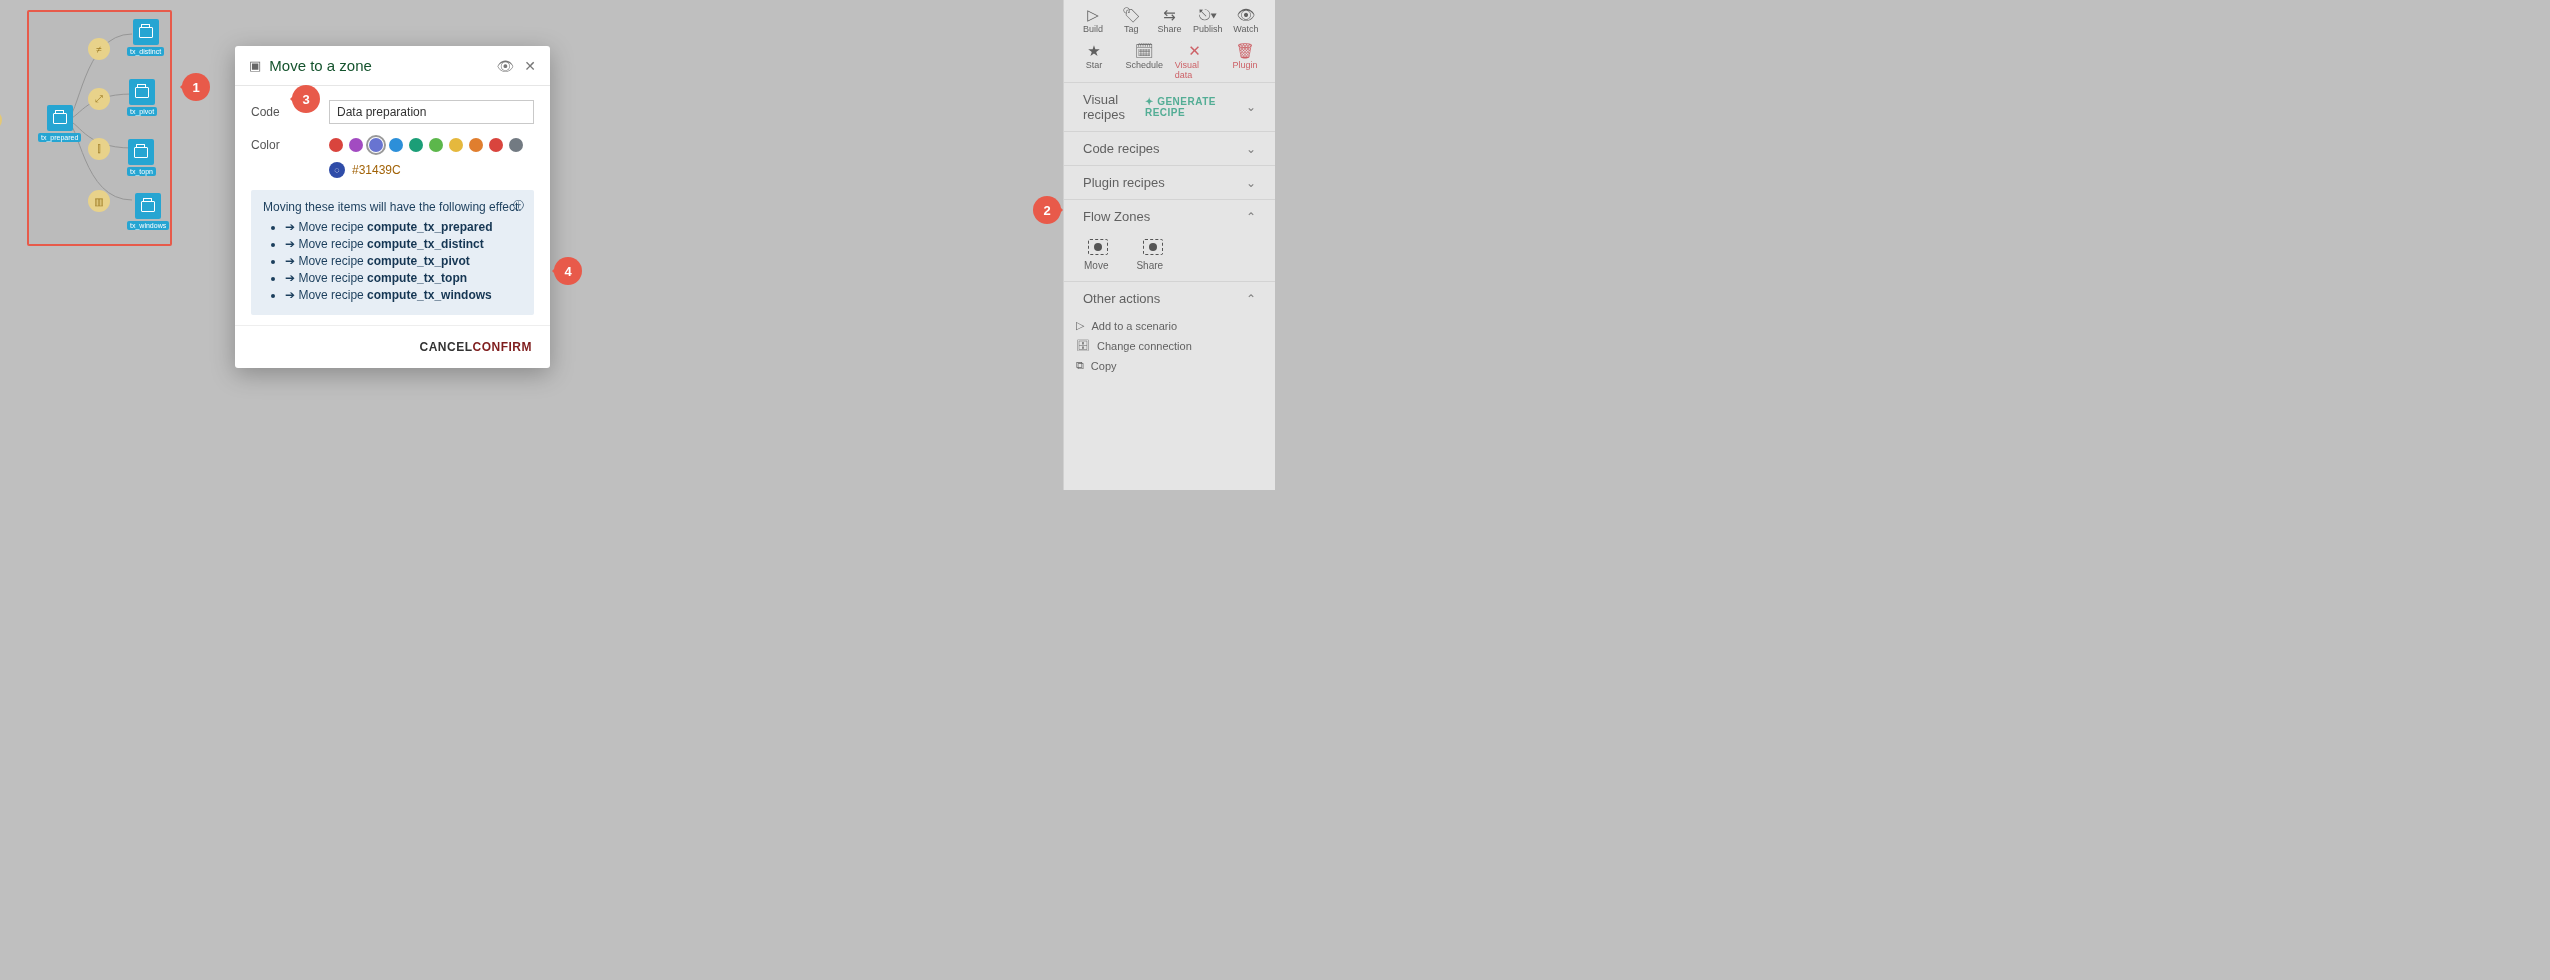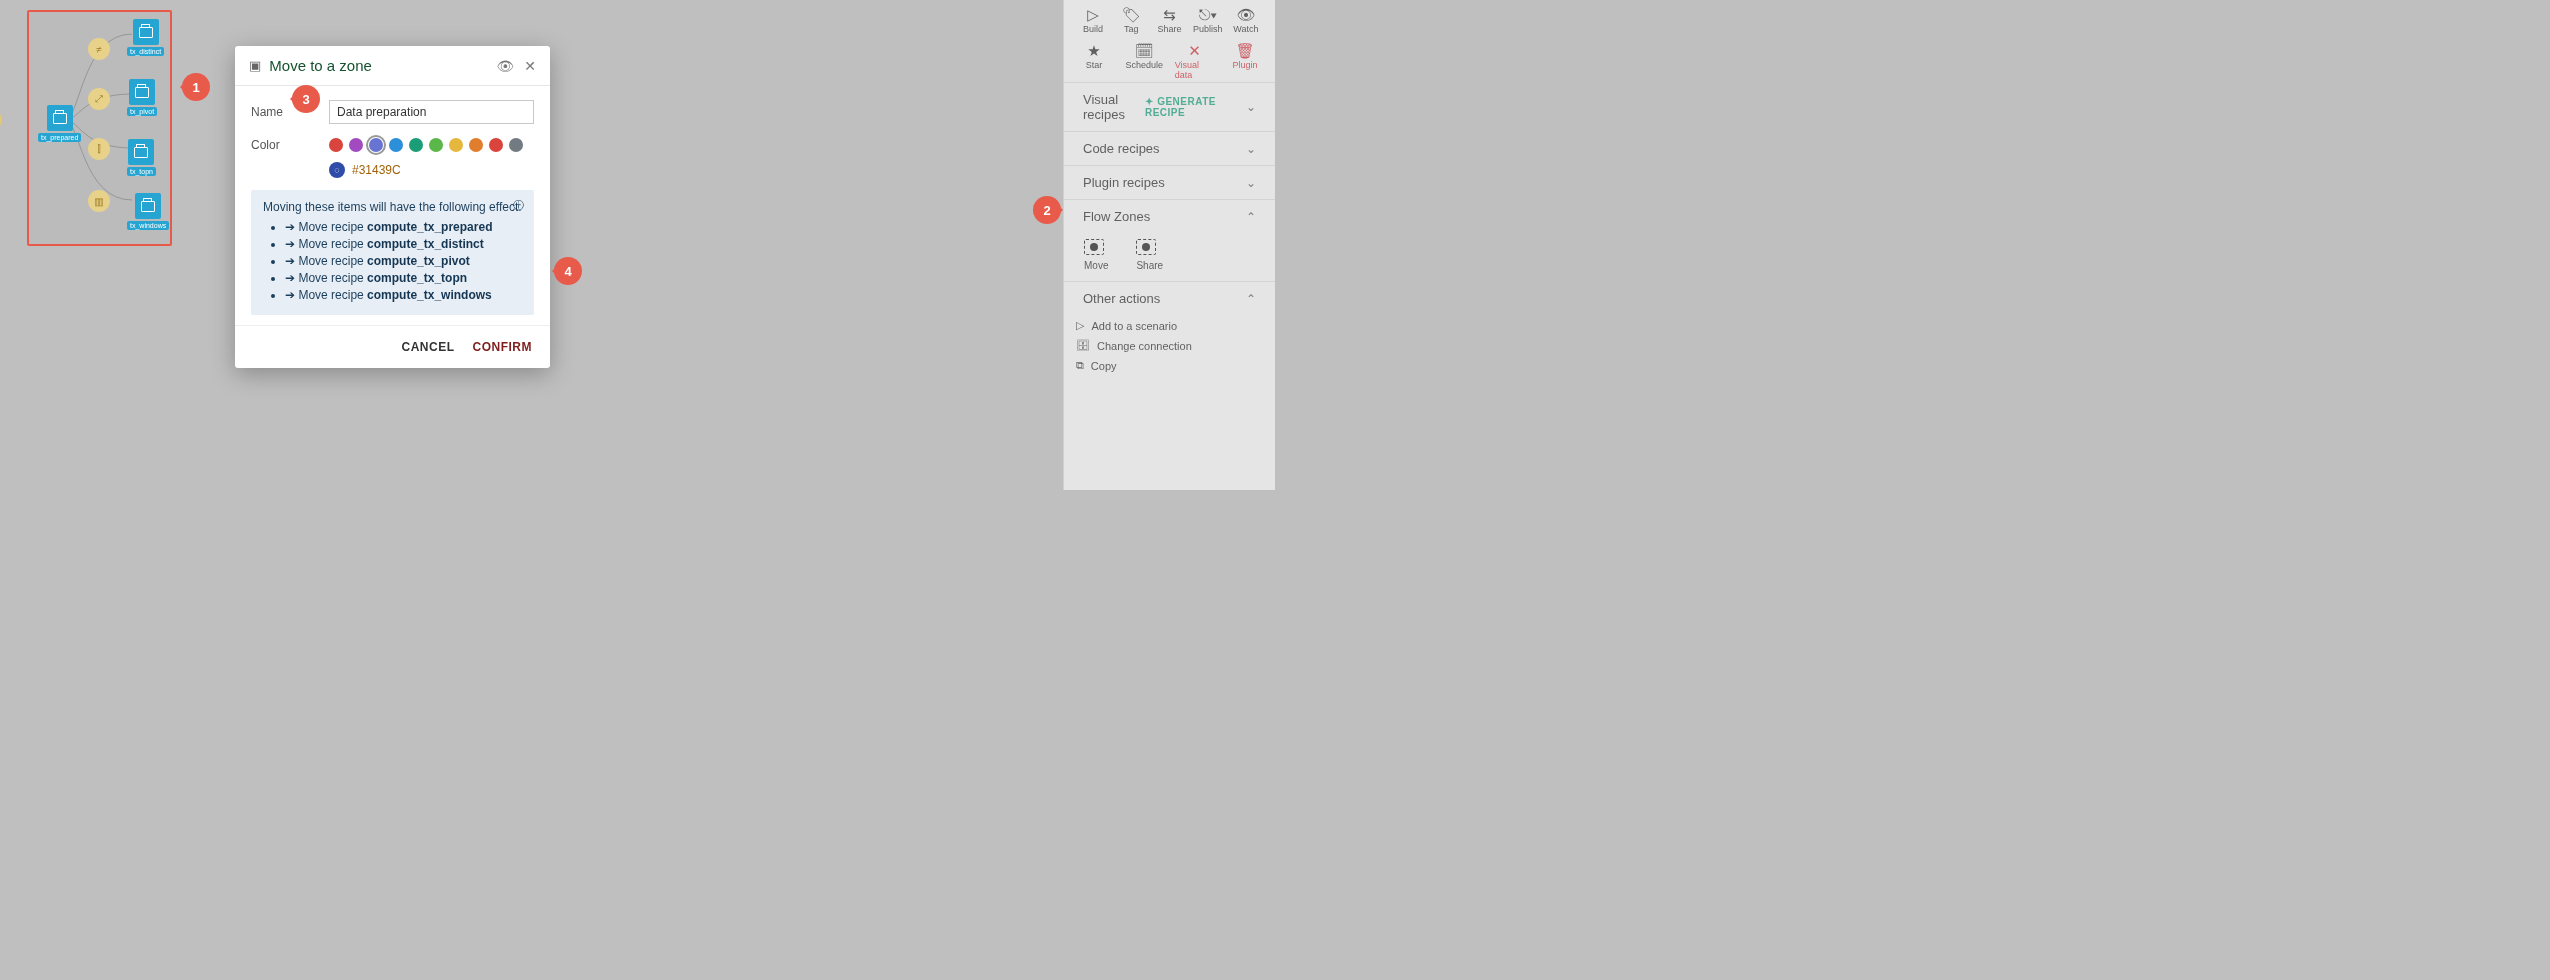--- a/index.html
+++ b/index.html
@@ -79,21 +79,21 @@
     color:#333;
   }
   .section-row .chev { font-size:12px; color:#666; }
   .section-row .gen {
     color:#1fa984; font-size:10px; font-weight:700; letter-spacing:0.5px;
   }
   .fz-actions {
     display:flex; gap:28px; padding:6px 20px 10px 20px;
   }
   .fz-act {
-    display:flex; flex-direction:column; align-items:flex-start; font-size:10px; color:#333; cursor:pointer;
+    display:flex; flex-direction:column; align-items:flex-end; font-size:10px; color:#333; cursor:pointer;
     gap:5px;
   }
   .fz-act .box {
     width:20px; height:16px; border:1.5px dashed #222; border-radius:2px; display:flex; align-items:center; justify-content:center;
   }
   .fz-act .dot { width:8px; height:8px; border-radius:50%; background:#222; }
   .other-list { padding:4px 12px 10px 12px; display:flex; flex-direction:column; gap:7px; font-size:11px; }
   .other-list .li { display:flex; align-items:center; gap:7px; cursor:pointer; color:#333; }
 
   
@@ -122,21 +122,21 @@
     width:16px; height:16px; border-radius:50%; background:#2f4ca8; display:flex; align-items:center; justify-content:center; color:#fff; font-size:9px;
   }
   .effect-panel {
     background:#e7eef5; padding:10px 12px; border-radius:2px; color:#1b3e5c; font-size:12px; position:relative;
   }
   .effect-panel .info-ic { position:absolute; right:10px; top:8px; color:#1b3e5c; font-size:11px; }
   .effect-panel ul { list-style:disc; padding-left:22px; margin-top:6px; }
   .effect-panel li { margin:3px 0; }
   .effect-panel li b { color:#153653; font-weight:700; }
   .modal-footer {
-    display:flex; justify-content:flex-end; gap:18px; padding:14px 18px;
+    display:flex; justify-content:flex-end; padding:14px 18px;
     border-top:1px solid #eee;
     font-size:12px; font-weight:600; letter-spacing:0.5px;
   }
   .btn-cancel { color:#333; cursor:pointer; }
   .btn-confirm { color:#7f1d1d; cursor:pointer; }
 
   .callout {
     position:absolute; width:28px; height:28px; border-radius:14px 14px 14px 14px;
     background:#e85a4a; color:#fff; display:flex; align-items:center; justify-content:center;
     font-size:13px; font-weight:600;
@@ -318,21 +318,21 @@
 
 <div class="modal">
   <div class="modal-header">
     <span style="color:#666">▣</span>
     <span class="title">Move to a zone</span>
     <span class="hic">👁</span>
     <span class="hic">✕</span>
   </div>
   <div class="modal-body">
     <div class="frow">
-      <span class="lbl">Name</span>
+      <span class="lbl">Code</span>
       <input type="text" value="Data preparation" style="">
     </div>
     <div class="frow">
       <span class="lbl">Color</span>
       <div class="swatches" id="swatches">
           <div class="sw" style="background: rgb(217, 68, 61);"></div>
           <div class="sw" style="background: rgb(162, 75, 193);"></div>
           <div class="sw sel" style="background: rgb(104, 116, 209);"></div>
           <div class="sw" style="background: rgb(44, 143, 217);"></div>
           <div class="sw" style="background: rgb(27, 158, 119);"></div>

